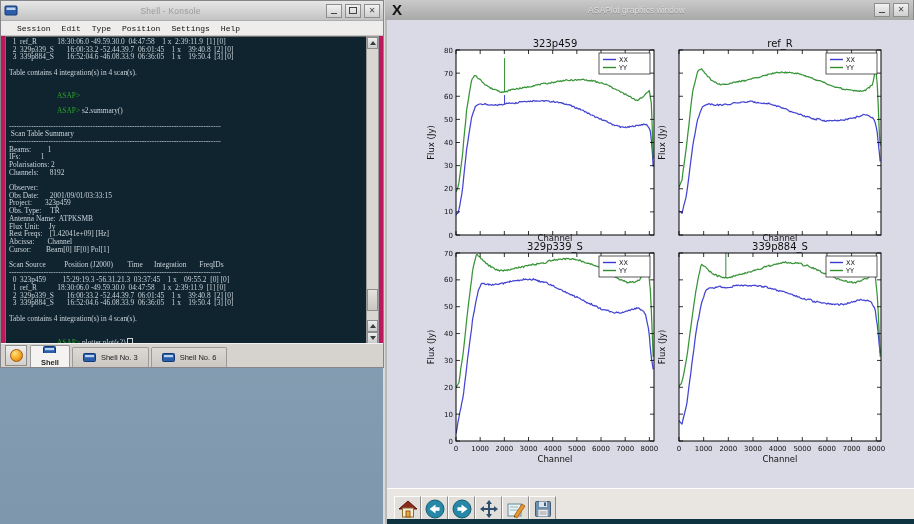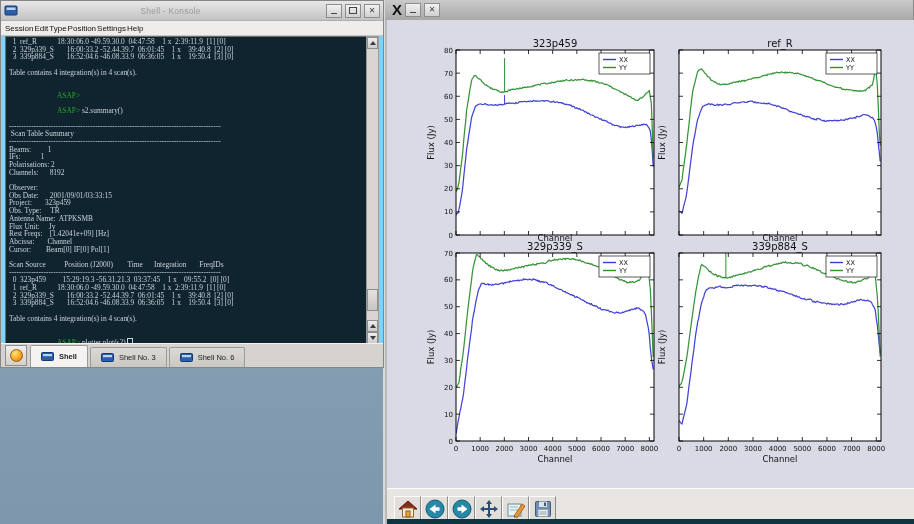--- a/index.html
+++ b/index.html
@@ -1,45 +1,45 @@
 <!DOCTYPE html>
 <html><head>
 <meta charset="utf-8">
 <style>
   html,body{margin:0;padding:0;width:914px;height:524px;overflow:hidden;
     background:linear-gradient(180deg,#93abbe 0%,#869fb3 55%,#7e97ac 100%);
     font-family:"Liberation Sans",sans-serif;}
   .win{position:absolute;box-sizing:border-box;}
   
-  #konsole{left:0;top:0;width:384px;height:368px;background:#7dd3fc;border:1px solid #85858a;z-index:2;}
+  #konsole{left:0;top:0;width:384px;height:368px;background:#be185d;border:1px solid #85858a;z-index:2;}
   #k-titlebar{height:19px;background:linear-gradient(#e7e7e7,#c3c3c3);display:flex;align-items:center;padding:0 3px;border-bottom:1px solid #aeaeae;}
   #k-title{flex:1;text-align:center;font-size:8.5px;color:#9a9a9a;letter-spacing:.2px;}
   .wbtn{width:14px;height:12px;background:linear-gradient(#f2f2f2,#cfcfcf);border:1px solid #8e8e8e;
     font-size:8px;line-height:10px;text-align:center;color:#444;margin-left:3px;display:flex;align-items:center;justify-content:center;}
   .minbar{width:6px;height:1px;background:#444;margin-top:5px;}
   .maxbox{width:6px;height:5px;border:1px solid #444;}
-  #k-menubar{height:14px;background:#efedeb;display:flex;align-items:center;gap:1px;padding-left:4px;
-    font-size:8px;color:#111;border-bottom:1px solid #c6c4c0;}
+  #k-menubar{height:14px;background:#efedeb;display:flex;align-items:center;gap:11px;padding-left:16px;
+    font-size:8px;color:#111;border-bottom:1px solid #c6c4c0;font-family:Liberation Mono, monospace;}
   #k-menubar span{cursor:default;}
   #term{position:absolute;left:4px;top:35px;width:361px;height:307px;background:#102430;color:#c9d3d8;
     font-family:Liberation Serif, serif;font-size:7.4px;line-height:7.68px;white-space:pre;overflow:hidden;
     border:1px solid #6d6d6d;border-right-color:#fbfbfb;border-bottom-color:#fbfbfb;padding:1px 0 0 3px;}
   #term .p{color:#27a527;margin-left:48px;}
   #term .cur{display:inline-block;width:4px;height:6px;border:1px solid #c9d3d8;margin-left:1px;vertical-align:-1px;}
   #k-scroll{position:absolute;right:4px;top:35px;width:13px;height:309px;background:#d9d6d2;border:1px solid #9a9a9a;box-sizing:border-box;}
   .sbtn{position:absolute;left:0;width:11px;height:12px;background:linear-gradient(#eee,#ccc);border:1px solid #8e8e8e;box-sizing:border-box;}
   .tri-up{width:0;height:0;border-left:3px solid transparent;border-right:3px solid transparent;border-bottom:4px solid #3a3a3a;margin:3px auto;}
   .tri-dn{width:0;height:0;border-left:3px solid transparent;border-right:3px solid transparent;border-top:4px solid #3a3a3a;margin:3px auto;}
   #k-thumb{position:absolute;left:0;top:252px;width:11px;height:22px;background:linear-gradient(#e6e3df,#c9c6c2);border:1px solid #8e8e8e;box-sizing:border-box;}
   #k-tabbar{position:absolute;left:0;bottom:0;width:100%;height:23px;background:#d6d3cf;border-top:1px solid #f2f2f2;display:flex;align-items:flex-end;}
   #newtab{width:20px;height:19px;margin:0 3px 1px 4px;background:linear-gradient(#f0efed,#d2cfcb);border:1px solid #8e8e8e;display:flex;align-items:center;justify-content:center;}
   .ball{width:11px;height:11px;border-radius:50%;background:radial-gradient(circle at 35% 30%,#ffe37a,#f5a623 55%,#d86f08);border:1px solid #a05a10;}
   .tab{height:19px;border:1px solid #9a9a9a;border-bottom:none;background:linear-gradient(#dcd9d5,#cbc8c4);
     display:flex;align-items:center;gap:5px;padding:0 10px;font-size:7.5px;color:#222;margin-right:2px;border-radius:2px 2px 0 0;}
-  .tab.active{background:#f4f3f1;height:21px;font-weight:bold;}
+  .tab.active{background:#f4f3f1;height:21px;font-weight:bold;flex-direction:column;}
   
   #asaplot{left:383px;top:0;width:531px;height:524px;background:#b9b9b9;border-left:2px solid #dadada;border-right:1px solid #8a8a8a;z-index:1;}
   #a-titlebar{height:20px;background:linear-gradient(#cacaca,#a8a8a8);display:flex;align-items:center;padding:0 4px;}
   #a-xlogo{font-size:15px;font-weight:bold;color:#111;margin-left:3px;line-height:18px;}
   #a-title{flex:1;text-align:center;font-size:8.5px;color:#dedede;text-shadow:0 1px 0 #8f8f8f;}
   #a-figure{position:absolute;left:2px;top:20px;width:527px;height:468px;background:#dadae6;}
   #fig-svg{position:absolute;left:0;top:0;overflow:visible;}
   #a-toolbar{position:absolute;left:2px;top:488px;width:527px;height:31px;background:#e9e6e1;border-top:1px solid #fdfdfd;}
   .tbtn{position:absolute;top:7px;width:25px;height:24px;background:#e2dfda;border:1px solid;border-color:#fdfdfd #8b8b8b #8b8b8b #fdfdfd;
     display:flex;align-items:center;justify-content:center;}
@@ -109,20 +109,21 @@
           <rect x="2" y="2" width="9" height="2.2" fill="#bcd2ee"></rect>
         </svg>
       <span>Shell No. 6</span>
     </div>
   </div>
 </div>
 
 <div class="win" id="asaplot">
   <div id="a-titlebar">
     <div id="a-xlogo">X</div>
+    <div id="a-title">ASAPlot graphics window</div>
     <div class="wbtn">
         <div class="minbar"></div>
       </div>
     <div class="wbtn">✕</div>
   </div>
   <div id="a-figure">
     <svg id="fig-svg" width="527" height="468">
         <clipPath id="cp0">
           <rect x="69" y="30" width="198" height="185"></rect>
         </clipPath>

